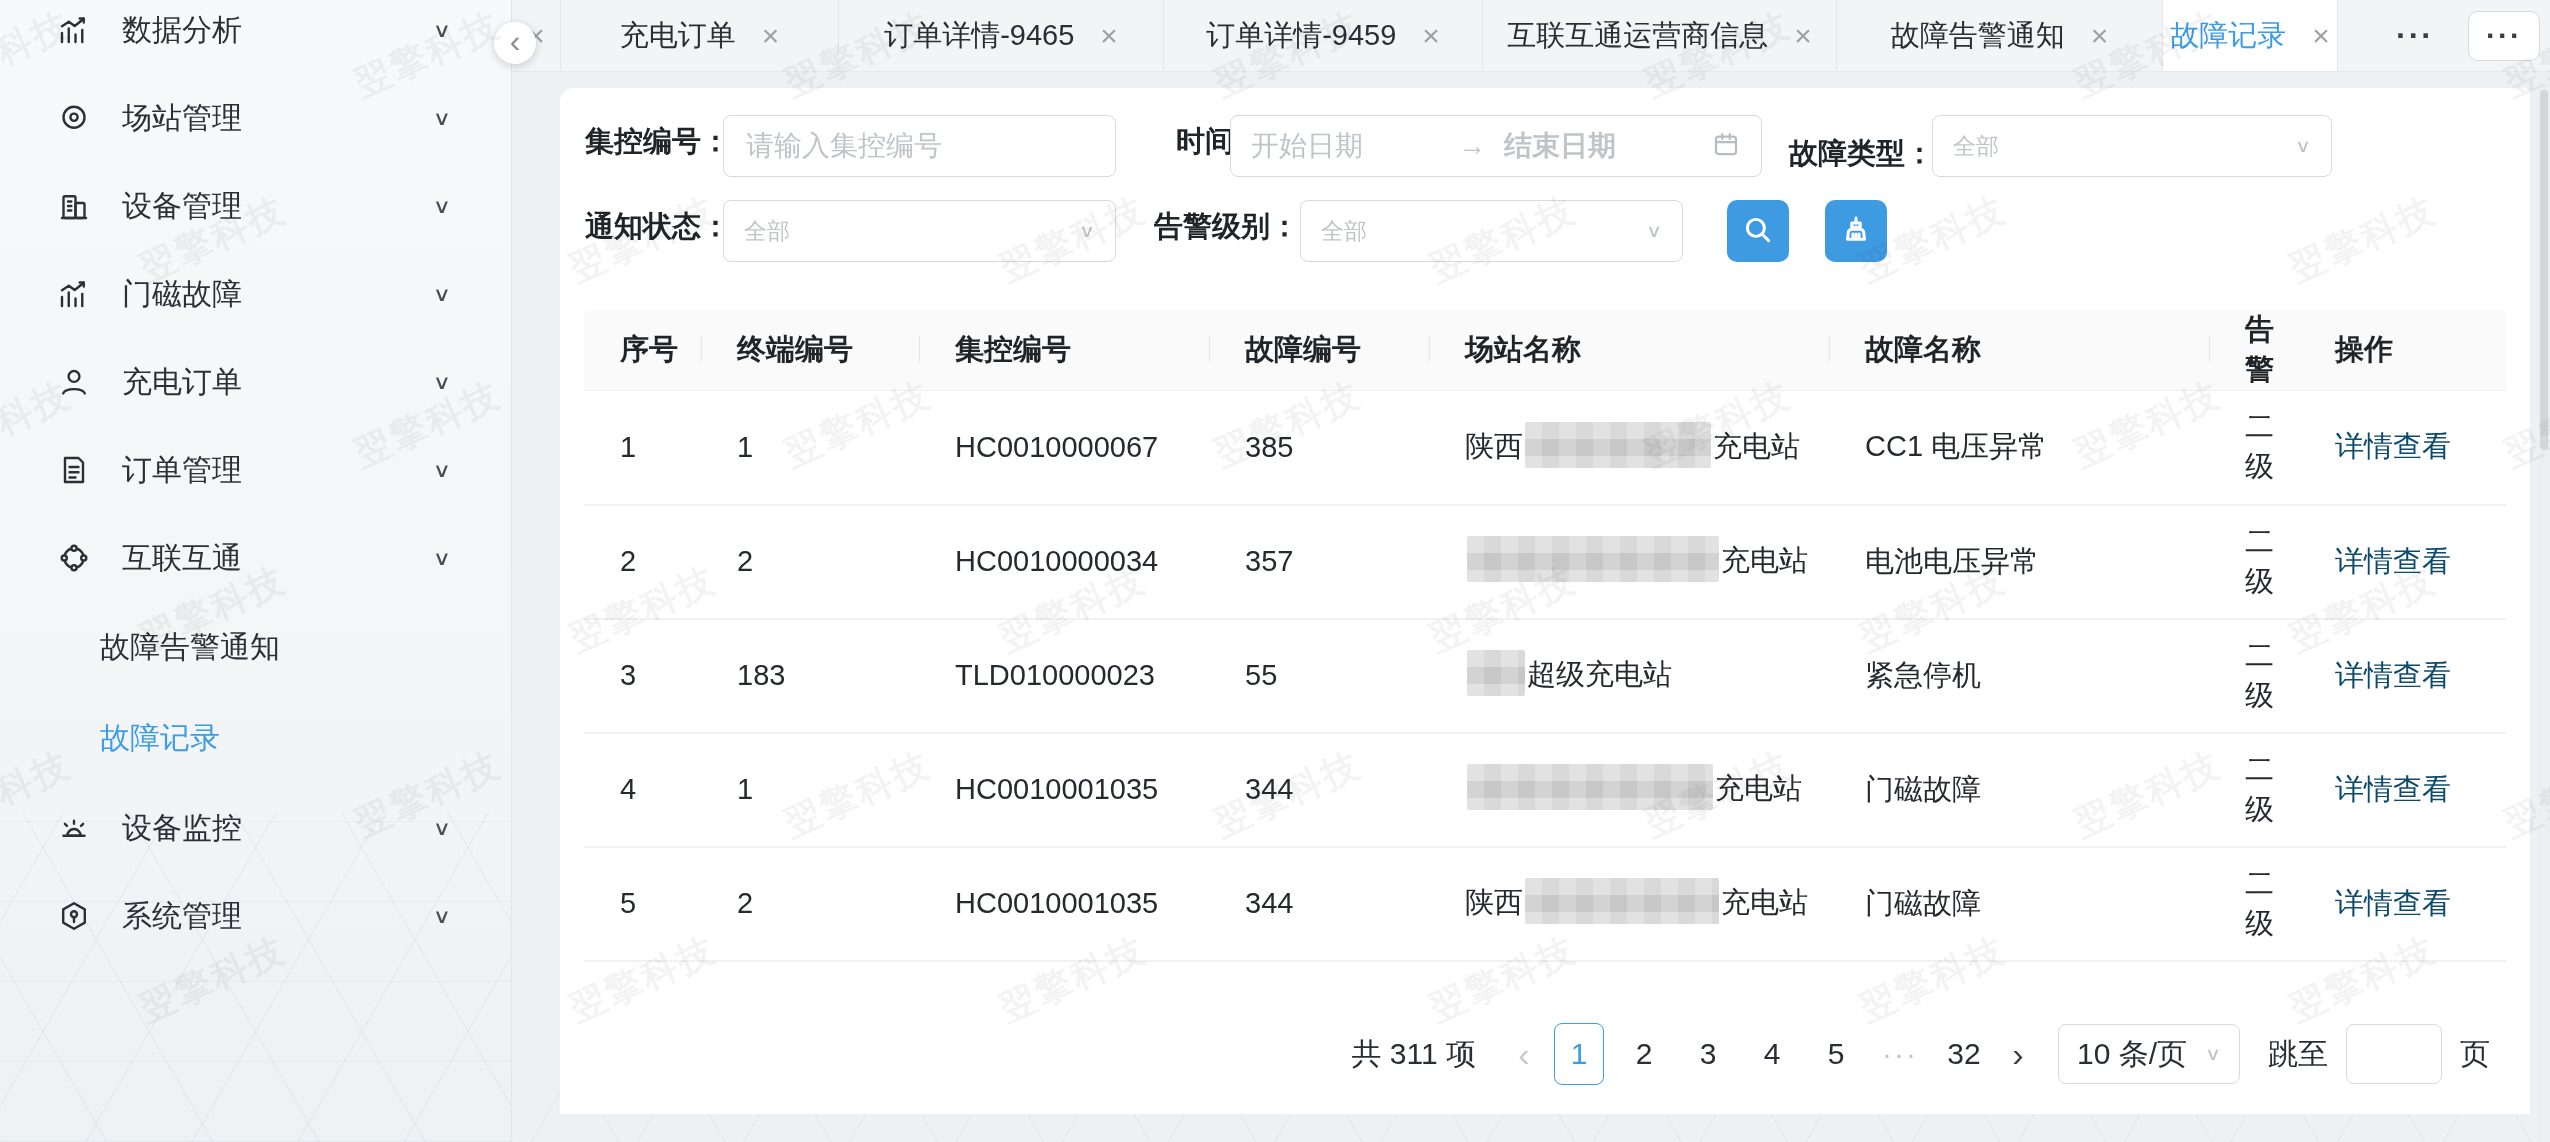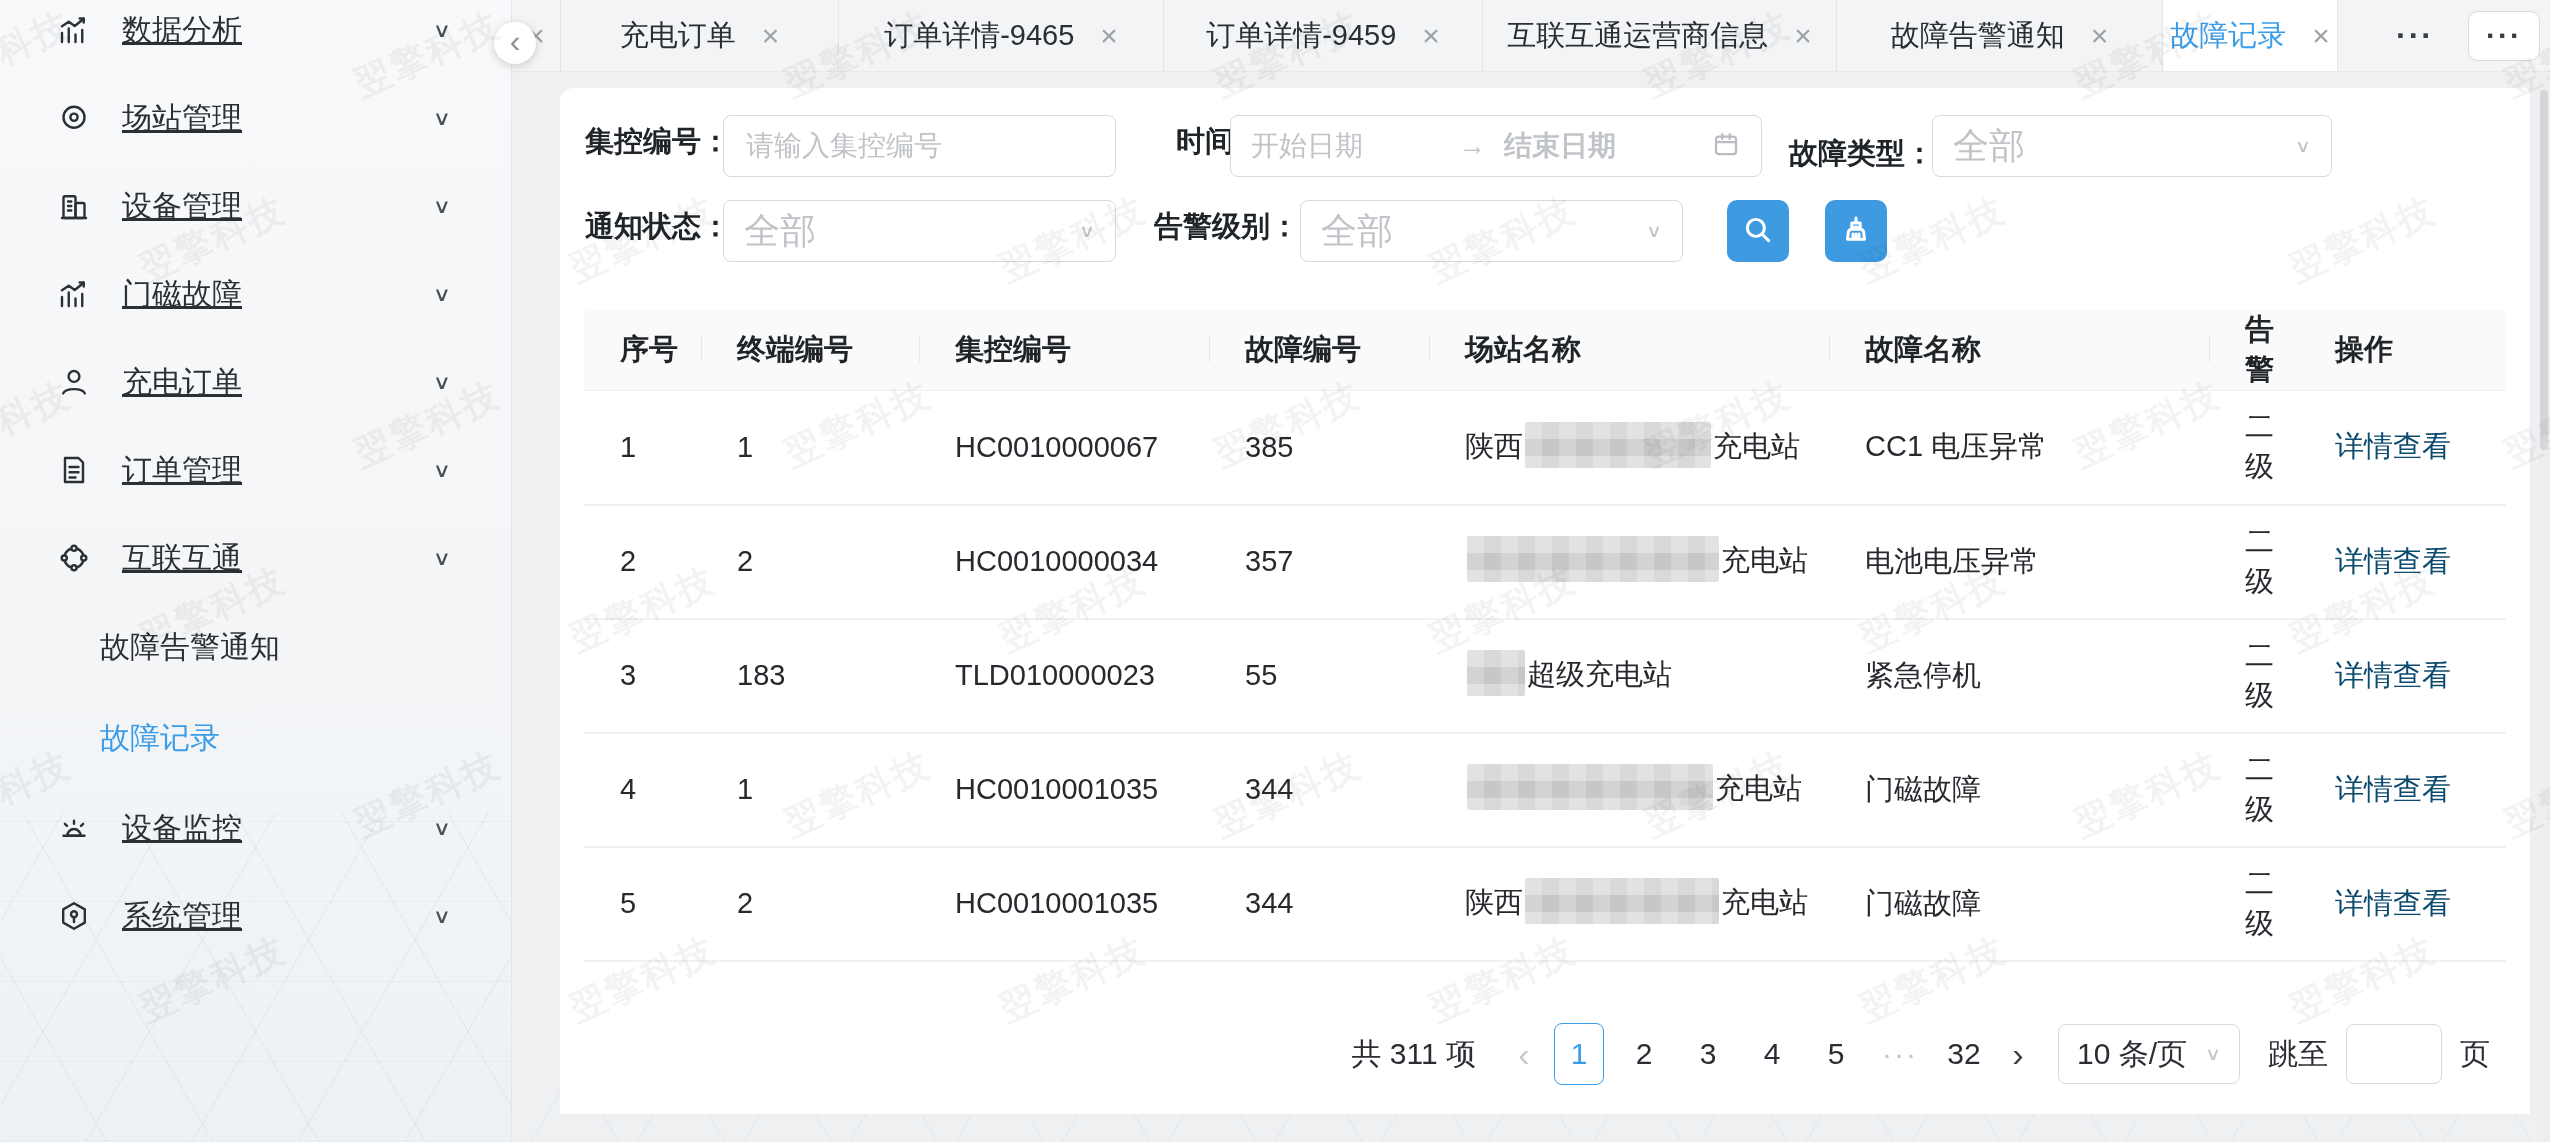--- a/index.html
+++ b/index.html
@@ -23,21 +23,21 @@
       repeating-linear-gradient(0deg, rgba(110,150,210,.08) 0 1px, transparent 1px 80px);
   }
   .menu { margin-top:-14px; position:relative; z-index:2; }
   .menu-item {
     height:88px; display:flex; align-items:center;
     padding:0 60px 0 56px; color:#2c3036; font-size:30px; cursor:pointer;
   }
   .menu-item .micon { width:38px; height:38px; flex:none; display:flex; align-items:center; }
   .menu-item .micon svg { width:36px; height:36px; stroke:currentColor; fill:none;
     stroke-width:1.6; stroke-linecap:round; stroke-linejoin:round; }
-  .menu-item .mlabel { margin-left:28px;text-decoration:underline; }
+  .menu-item .mlabel { margin-left:28px; }
   .menu-item .chev { margin-left:auto; font-size:25px; color:#4a4e55; transform:scaleY(.8); }
   .menu-item.active { color:#3b9ce8; }
   .menu-item.active .chev { color:#3b9ce8; }
   .submenu-item {
     height:91px; display:flex; align-items:center; padding-left:100px;
     font-size:30px; color:#2c3036; cursor:pointer;
   }
   .submenu-item.active { color:#3b9ce8; }
 
   .collapse-btn {
@@ -83,21 +83,21 @@
   }
 
   
   .filters { position:relative; height:200px; }
   .flabel { position:absolute; font-size:29px; font-weight:600; color:#1f2429; line-height:52px; }
   .ctl { position:absolute; height:62px; border:1px solid #d9d9d9; border-radius:8px; background:#fff; }
   input.ctl { padding:0 22px; font-size:28px; color:#26292e; outline:none;
     font-family:"Liberation Sans","DejaVu Sans",sans-serif; }
   input.ctl::placeholder { color:#c0c4c8; }
   .select { display:flex; align-items:center; padding:0 20px; cursor:pointer; }
-  .select .sel-value { font-size:36px; color:#c0c4c8; }
+  .select .sel-value { font-size:23px; color:#c0c4c8; }
   .select .sel-arrow { margin-left:auto; font-size:22px; color:#c0c4c8; transform:scaleY(.8); }
   .datebox { display:flex; align-items:center; padding:0 20px; }
   .datebox .dph { font-size:28px; color:#c0c4c8; }
   .datebox .dstart { flex:1; }
   .datebox .darrow { color:#c0c4c8; font-size:28px; margin-right:18px; }
   .datebox .dend { flex:1;font-weight:bold; }
   .datebox .cal-icon svg { width:30px; height:30px; stroke:#b9bdc2; fill:none; stroke-width:1.8; stroke-linecap:round; }
   .icon-btn {
     position:absolute; width:62px; height:62px; border:none; border-radius:10px;
     background:#3e9be2; cursor:pointer; display:flex; align-items:center; justify-content:center;

